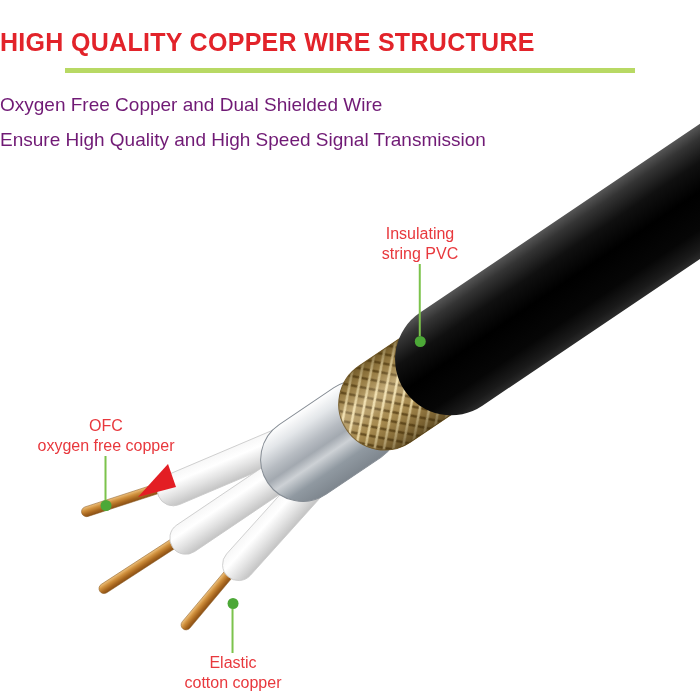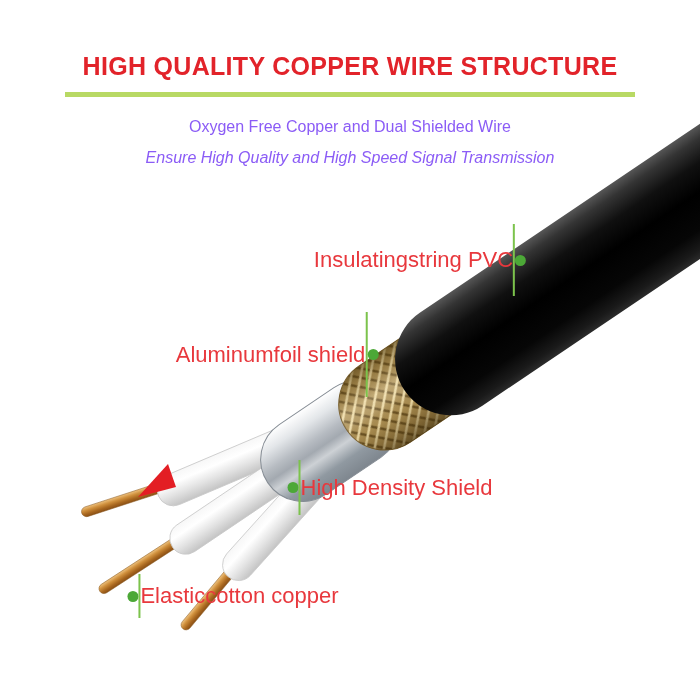--- a/index.html
+++ b/index.html
@@ -6,75 +6,75 @@
   .stage {
     position: relative;
     width: 700px;
     height: 700px;
     background: #ffffff;
     overflow: hidden;
     font-family: "Liberation Sans", sans-serif;
   }
 
   
-  .header { text-align: center; padding-top: 28px; position: relative; z-index: 2; margin-top: 24px; }
+  .header { text-align: left; padding-top: 28px; position: relative; z-index: 2; }
   .title {
     margin: 0;
     font-size: 25px;
     font-weight: bold;
     letter-spacing: 0.3px;
     color: var(--title-red, #e2232a);
   }
   .underline {
     width: 570px;
     height: 5px;
     margin: 11px auto 0 auto;
     background: var(--underline-green, #b8d964);
   }
   .subtitle {
     margin: 0;
-    font-size: 16px;
-    color: #8b5cf6;
+    font-size: 19px;
+    color: #701a75;
   }
   .subtitle.first { margin-top: 21px; }
-  .subtitle.second { margin-top: 13px; font-style: italic; }
+  .subtitle.second { margin-top: 13px; }
 
   
   .diagram { position: absolute; inset: 0; }
   .cable-svg { position: absolute; left: 0; top: 0; }
 
   
   .callout {
     position: absolute;
     transform: translateX(-50%);
     display: flex;
-    flex-direction: row;
+    flex-direction: column;
     align-items: center;
     color: var(--label-red, #e8383d);
-    font-size: 22px;
+    font-size: 16px;
     line-height: 20px;
     text-align: center;
     white-space: nowrap;
     z-index: 3;
   }
   .leader { width: 2px; background: var(--leader-green, #7cc34c); }
   .dot {
     width: 11px; height: 11px;
     border-radius: 50%;
     background: var(--dot-green, #4ca837);
   }
   #co-insulating { left: 420px; top: 224px; }
   #co-insulating .leader { height: 72px; }
   #co-aluminum   { left: 277px; top: 312px; }
   #co-aluminum .leader { height: 85px; }
   #co-ofc        { left: 106px; top: 416px; }
   #co-ofc .leader { height: 44px; }
   #co-density    { left: 390px; top: 460px; }
   #co-density .leader { height: 55px; }
-  #co-elastic    { left: 233px; top: 574px; }
+  #co-elastic    { left: 233px; top: 598px; }
   #co-elastic .leader { height: 44px; }
 </style>
 </head>
 <body>
 
 <div class="stage">
 
   <div class="header">
     <h1 class="title">HIGH QUALITY COPPER WIRE STRUCTURE</h1>
     <div class="underline"></div>
@@ -163,33 +163,28 @@
       <polygon points="138,497 168,464 176,487" fill="#e31e24"></polygon>
     </svg>
 
     <div class="callout" id="co-insulating">
       <div>Insulating</div>
       <div>string PVC</div>
       <div class="leader"></div>
       <div class="dot"></div>
     </div>
 
-    <div class="callout" id="co-aluminum">
-      <div>Aluminum</div>
-      <div>foil shield</div>
+
+    <div class="callout" id="co-ofc">
+      <div>OFC</div>
+      <div>oxygen free copper</div>
       <div class="leader"></div>
       <div class="dot"></div>
     </div>
 
-
-    <div class="callout" id="co-density">
-      <div class="dot"></div>
-      <div class="leader"></div>
-      <div>High Density Shield</div>
-    </div>
 
     <div class="callout" id="co-elastic">
       <div class="dot"></div>
       <div class="leader"></div>
       <div>Elastic</div>
       <div>cotton copper</div>
     </div>
 
   </div>
 </div>

